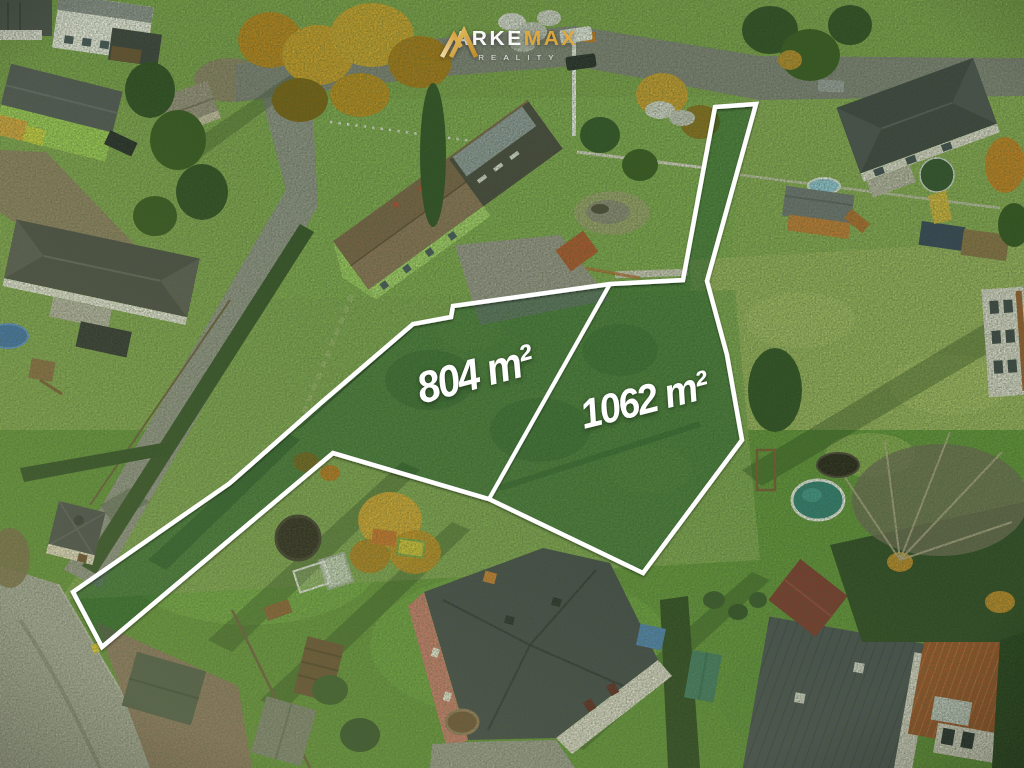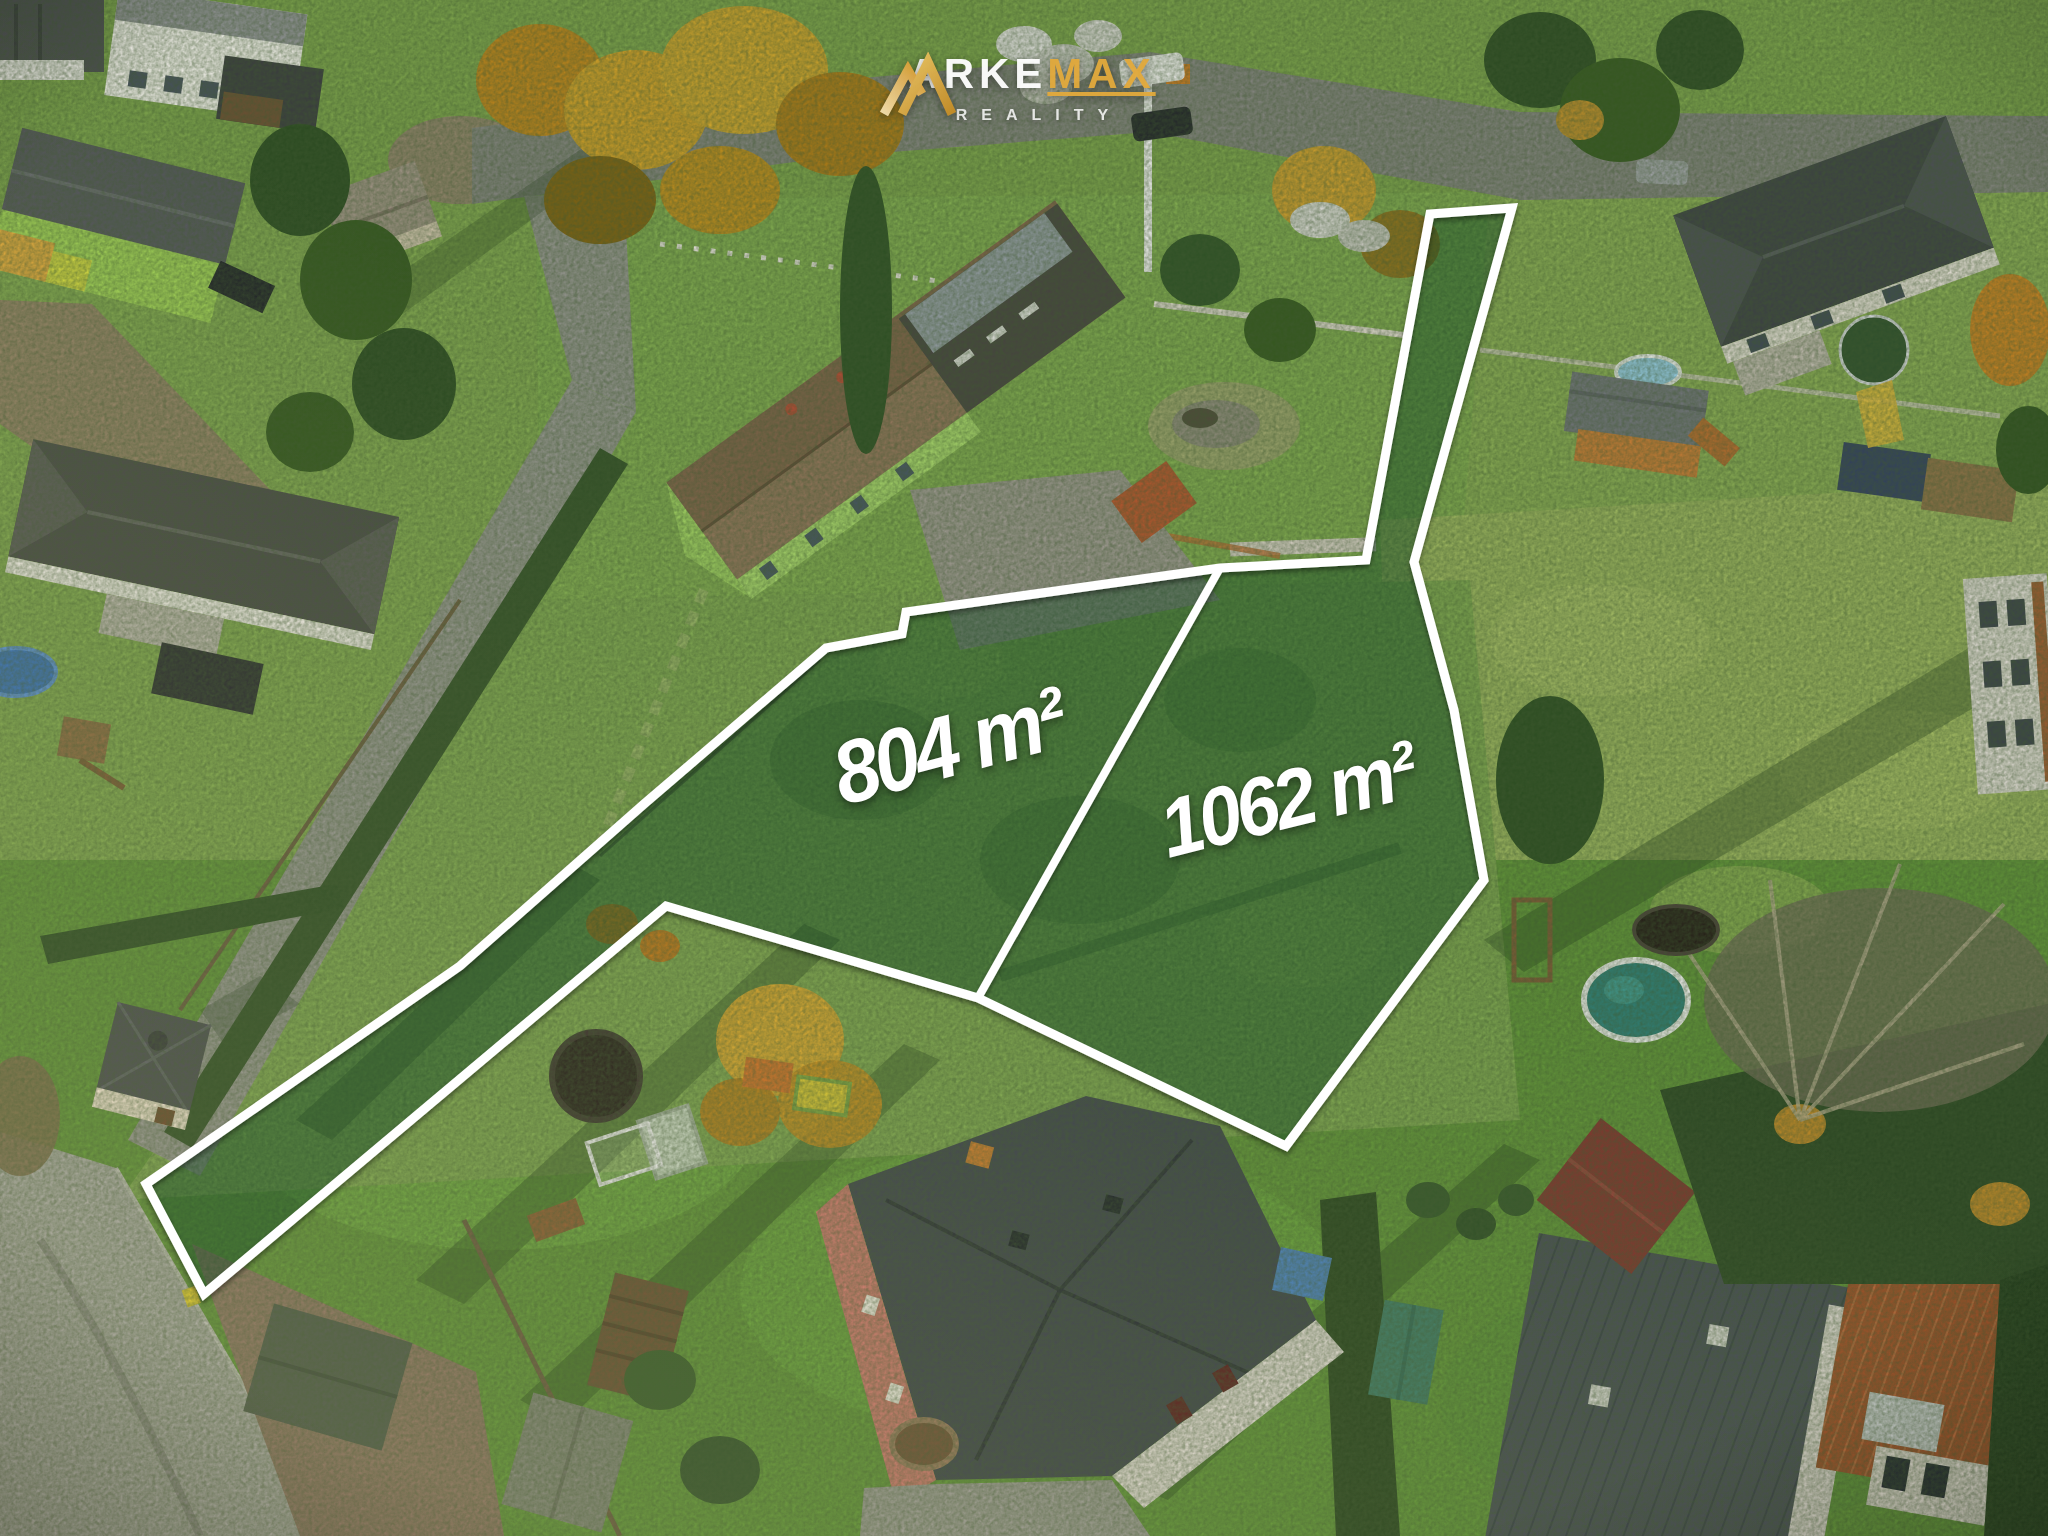--- a/index.html
+++ b/index.html
@@ -9,23 +9,23 @@
   .area-label{position:absolute;color:#ffffff;font-weight:800;font-style:italic;
     line-height:1;white-space:nowrap;letter-spacing:-2px;
     text-shadow:0 2px 5px rgba(0,0,0,.40),0 0 2px rgba(0,0,0,.25);}
   #label-804{left:412px;top:368px;font-size:44px;transform:rotate(-15deg) scale(.92,1);transform-origin:left top;}
   #label-1062{left:576px;top:396px;font-size:41px;transform:rotate(-14deg) scale(.93,1);transform-origin:left top;}
   .logo{position:absolute;left:438px;top:26px;width:156px;display:flex;flex-direction:column;
         align-items:center;opacity:.95;}
   .logo-mark{width:44px;height:34px;margin-bottom:2px;filter:drop-shadow(0 1px 2px rgba(0,0,0,.4));}
   .brand{font-size:21px;font-weight:700;letter-spacing:2.5px;color:#fff;
          text-shadow:0 1px 4px rgba(0,0,0,.45);}
-  .brand .gold{color:#e2a93b;text-decoration:underline;}
+  .brand .gold{color:#e2a93b;}
   .brand-sub{font-size:8px;letter-spacing:7px;padding-left:7px;margin-top:3px;
-             color:rgba(255,255,255,.88);text-shadow:0 1px 3px rgba(0,0,0,.4);font-weight:bold;}
+             color:rgba(255,255,255,.88);text-shadow:0 1px 3px rgba(0,0,0,.4);}
 </style>
 </head>
 <body>
 
 <div class="stage">
 
 <svg width="1024" height="768" viewBox="0 0 1024 768">
   <defs>
     <filter id="grain">
           <feTurbulence type="fractalNoise" baseFrequency="0.55" numOctaves="2" stitchTiles="stitch" result="t"></feTurbulence>

